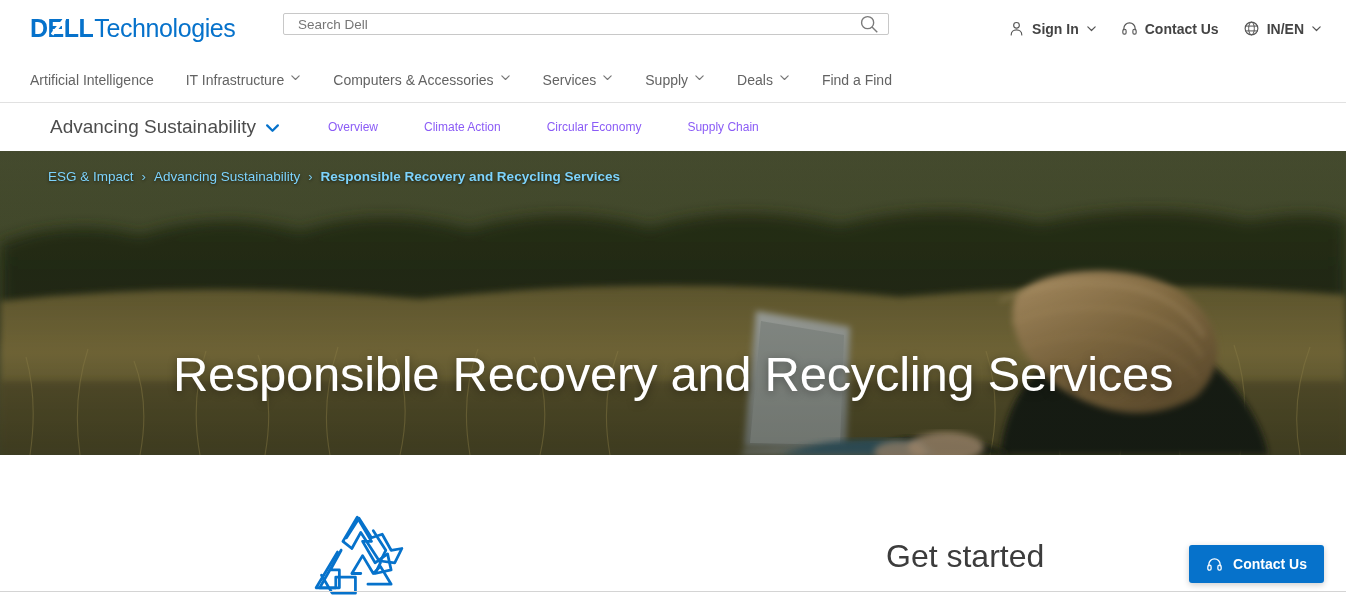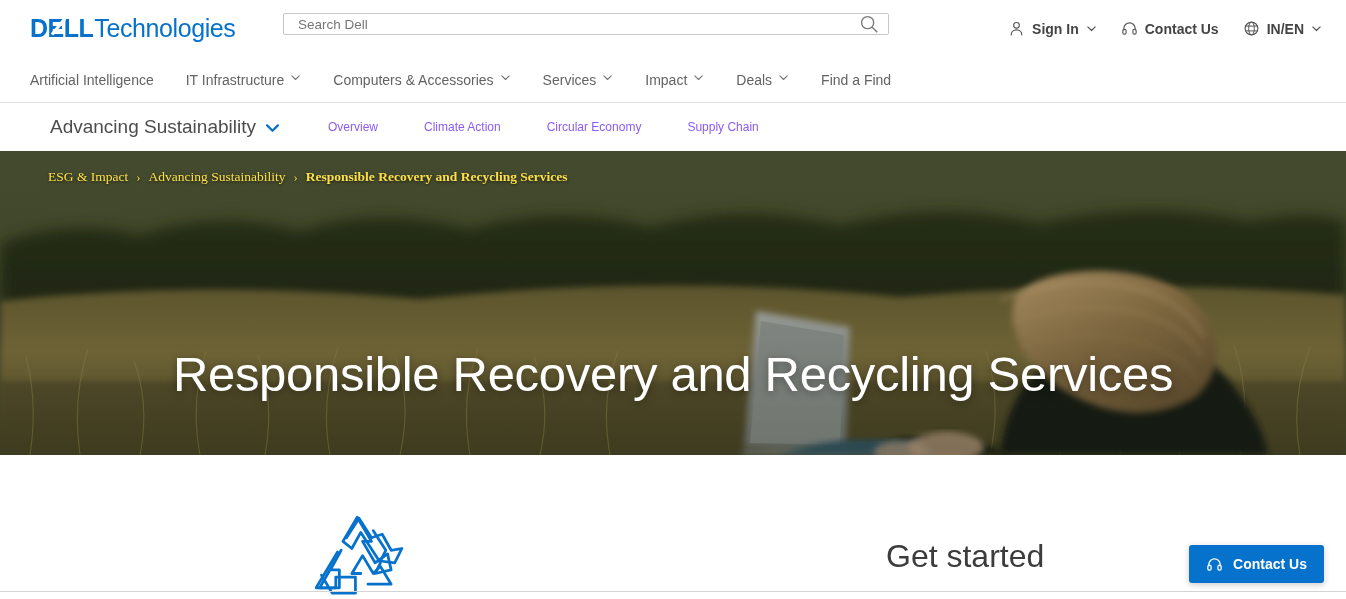--- a/index.html
+++ b/index.html
@@ -168,24 +168,23 @@
   }
 
   .breadcrumb {
     position: absolute;
     top: 18px;
     left: 48px;
     display: flex;
     align-items: center;
     gap: 8px;
     font-size: 13.5px;
-    color: #fde047;
+    color: #7dd3fc;
     text-shadow: 0 1px 3px rgba(0,0,0,.6);
     z-index: 5;
-    font-family: Liberation Serif, serif;
   }
   .crumb { cursor: pointer; white-space: nowrap; }
   .crumb.current { font-weight: bold; cursor: default; }
   .crumb-sep { font-size: 13px; opacity: .92; }
 
   .hero-title {
     position: absolute;
     top: 248px;
     left: 0; right: 0;
     text-align: center;
@@ -336,21 +335,21 @@
   </div>
 
   <div class="nav-item">
     <span>Services</span>
     <svg class="chev" viewBox="0 0 12 12" fill="none">
       <path d="M2 4.2 L6 8.2 L10 4.2" stroke="#777" stroke-width="1.25" stroke-linecap="round" stroke-linejoin="round"></path>
     </svg>
   </div>
 
   <div class="nav-item">
-    <span>Impact</span>
+    <span>Supply</span>
     <svg class="chev" viewBox="0 0 12 12" fill="none">
       <path d="M2 4.2 L6 8.2 L10 4.2" stroke="#777" stroke-width="1.25" stroke-linecap="round" stroke-linejoin="round"></path>
     </svg>
   </div>
 
   <div class="nav-item">
     <span>Deals</span>
     <svg class="chev" viewBox="0 0 12 12" fill="none">
       <path d="M2 4.2 L6 8.2 L10 4.2" stroke="#777" stroke-width="1.25" stroke-linecap="round" stroke-linejoin="round"></path>
     </svg>

